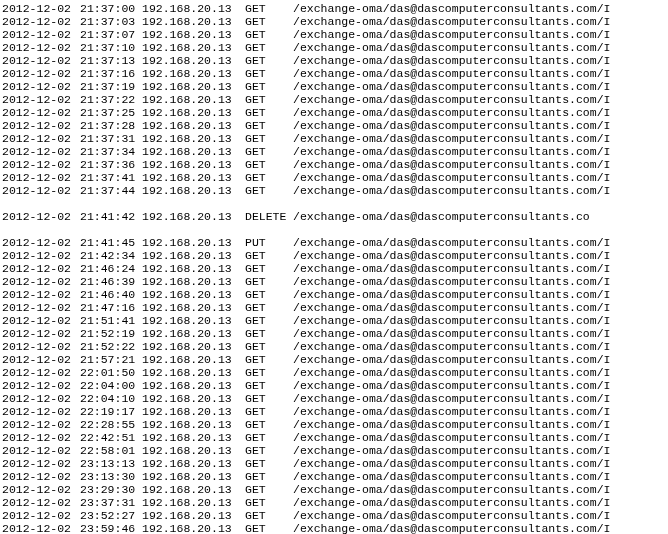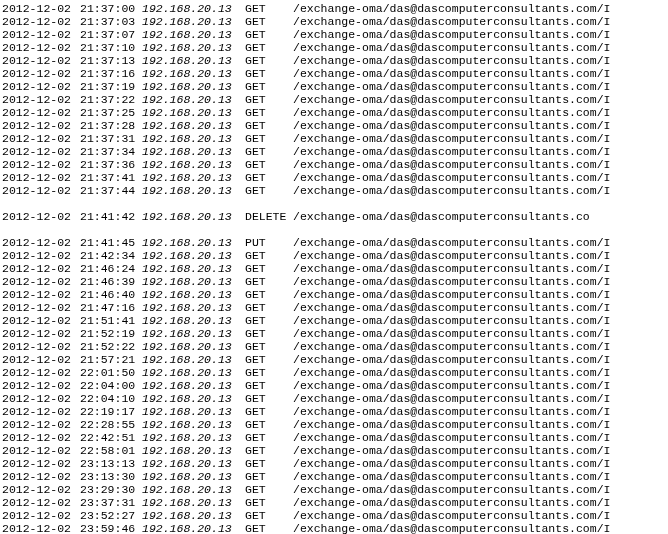--- a/index.html
+++ b/index.html
@@ -16,21 +16,21 @@
     height: 534px;
   }
   .line {
     display: block;
   }
   .line span {
     display: inline-block;
   }
   .date   { width: 78px; }
   .time   { width: 62px; }
-  .ip     { width: 103px; font-style: italic; }
+  .ip     { width: 103px; }
   .method { width: 48px; }
   .gap { height: 13px; }
 </style>
 </head>
 <body>
 
 <div id="log-container">
     <div class="line"><span class="date">2012-12-02</span><span class="time">21:37:00</span><span class="ip">192.168.20.13</span><span class="method">GET</span><span>/exchange-oma/das@dascomputerconsultants.com/I</span></div>
     <div class="line"><span class="date">2012-12-02</span><span class="time">21:37:03</span><span class="ip">192.168.20.13</span><span class="method">GET</span><span>/exchange-oma/das@dascomputerconsultants.com/I</span></div>
     <div class="line"><span class="date">2012-12-02</span><span class="time">21:37:07</span><span class="ip">192.168.20.13</span><span class="method">GET</span><span>/exchange-oma/das@dascomputerconsultants.com/I</span></div>

